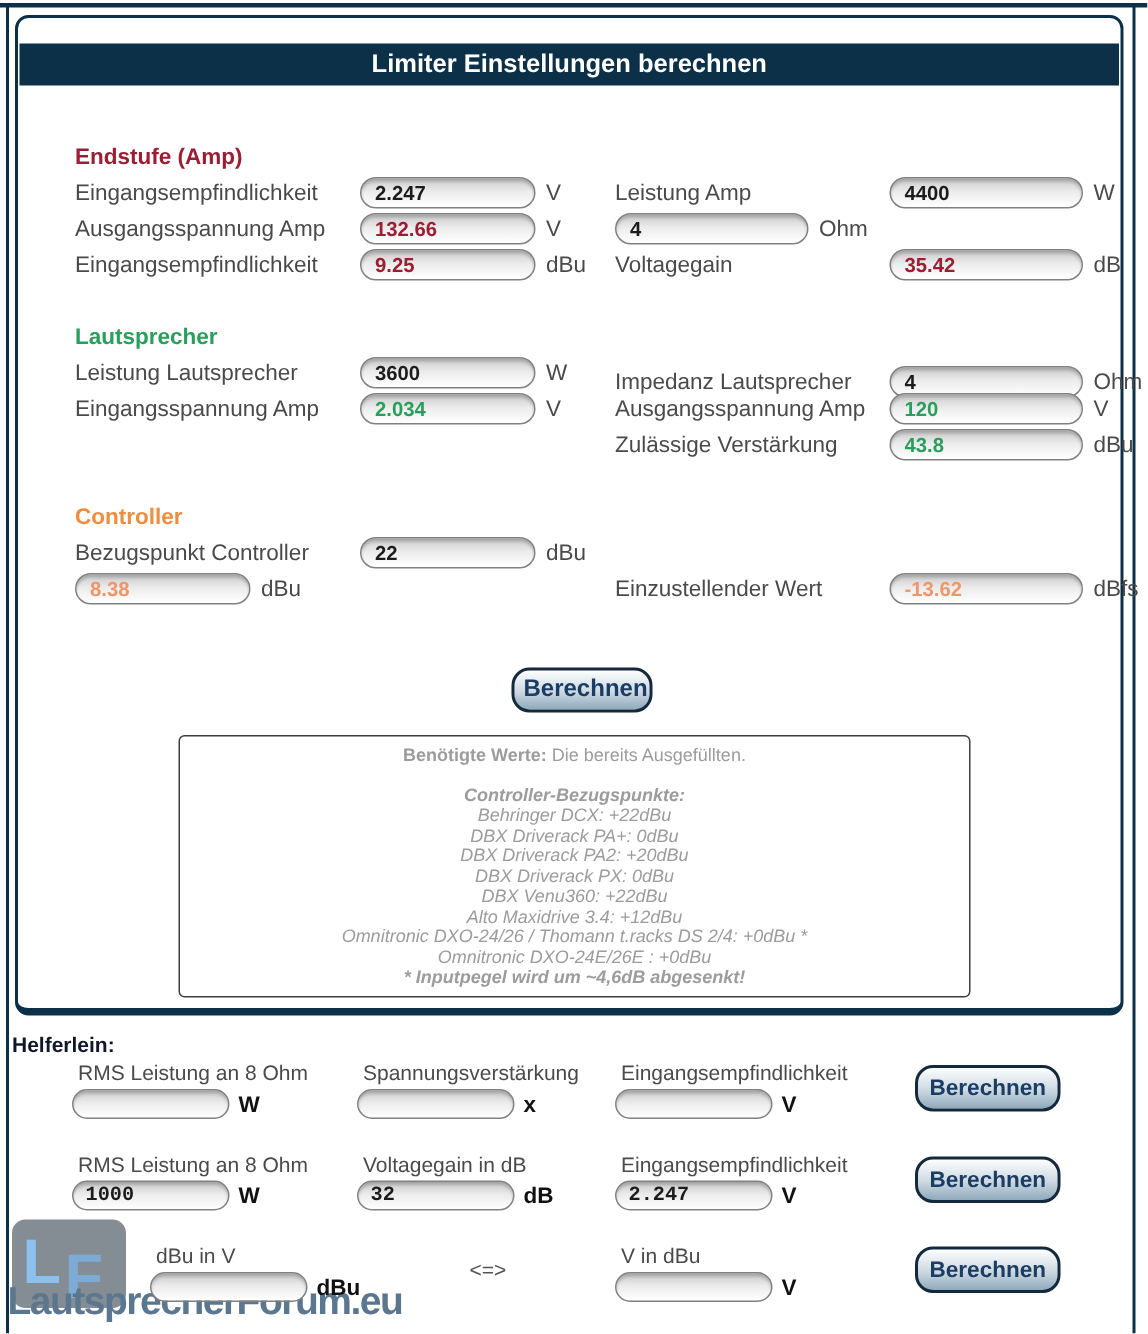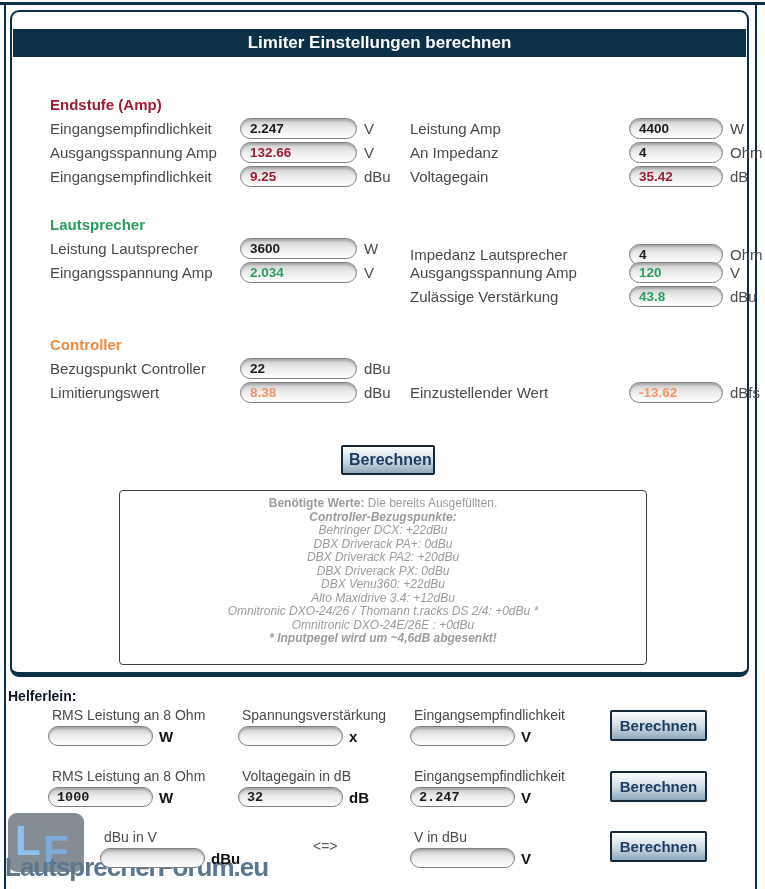--- a/index.html
+++ b/index.html
@@ -23,35 +23,35 @@
   
   .mrow{display:flex;align-items:center;height:21px;font-size:15px;color:var(--label_gray,#4a4a4a);}
   .lbl{flex:none;}
   .lw{width:190px;}
   .rw{width:183px;}
   .pill{box-sizing:border-box;height:21px;border:1px solid #808080;border-radius:11px;
         background:linear-gradient(180deg,#c9c9c9 0,#ebebeb 45%,#ffffff 100%);
         box-shadow:inset 0 2px 2px rgba(0,0,0,0.18);padding:0 9px;
         font-family:"Liberation Sans",sans-serif;font-size:13.5px;font-weight:bold;color:#1c1c1c;outline:none;}
   .pl{width:117px;}
-  .pr{width:94px;margin-left:36px;}
+  .pr{width:129px;}
   .unit{margin-left:7px;}
   .v-red{color:var(--red,#9b1e33);}
   .v-green{color:var(--green,#2a9e5c);}
   .v-orange{color:var(--orange_value,#f0966a);}
   
-  .btn{box-sizing:border-box;border:2px solid #15293c;border-radius:2px;
+  .btn{box-sizing:border-box;border:2px solid #15293c;border-radius:12px;
        background:linear-gradient(180deg,#fdfeff 0%,#ccd8e1 55%,#8ea9bc 100%);
        color:var(--button_text,#1b3d63);font-family:"Liberation Sans",sans-serif;
        font-weight:bold;font-size:15px;cursor:pointer;}
   
   .info-box{left:119px;top:490px;width:528px;height:175px;box-sizing:border-box;
             border:1px solid #3f3f3f;border-radius:4px;text-align:center;
             color:var(--info_gray,#9c9c9c);font-size:12px;line-height:13.5px;padding-top:6px;}
-  .info-head{font-weight:bold;font-style:italic;}
+  .info-head{font-weight:bold;font-style:italic;margin-top:13px;}
   .info-line{font-style:italic;}
   .info-foot{font-weight:bold;font-style:italic;}
   
   .helfer-heading{left:8px;top:688px;font-size:14px;font-weight:bold;color:#0f172a;}
   .hlbl{font-size:14px;color:var(--label_gray,#4a4a4a);margin:0 0 3px 4px;white-space:nowrap;}
   .hrow{display:flex;align-items:center;}
   .hpill{box-sizing:border-box;width:105px;height:20px;border:1px solid #808080;border-radius:10px;
          background:linear-gradient(180deg,#c9c9c9 0,#ebebeb 45%,#ffffff 100%);
          box-shadow:inset 0 2px 2px rgba(0,0,0,0.18);padding:0 8px;
          font-family:Liberation Mono, monospace;font-size:13.5px;font-weight:bold;color:#1c1c1c;outline:none;}
@@ -96,21 +96,20 @@
   <input class="pill pl v-red" value="9.25" style="">
   <span class="unit">dBu</span>
 </div>
 
 <div class="abs mrow" style="left:410px;top:118px">
   <span class="lbl rw">Leistung Amp</span>
   <input class="pill pr" value="4400" style="">
   <span class="unit">W</span>
 </div>
 <div class="abs mrow" style="left:410px;top:142px">
-  <span class="lbl rw">An Impedanz</span>
   <input class="pill pr" value="4" style="">
   <span class="unit">Ohm</span>
 </div>
 <div class="abs mrow" style="left:410px;top:166px">
   <span class="lbl rw">Voltagegain</span>
   <input class="pill pr v-red" value="35.42" style="">
   <span class="unit">dB</span>
 </div>
 
 <div class="abs sec sec-spk" style="left:50px;top:216px">Lautsprecher</div>
@@ -143,21 +142,20 @@
 </div>
 
 <div class="abs sec sec-ctl" style="left:50px;top:336px">Controller</div>
 
 <div class="abs mrow" style="left:50px;top:358px">
   <span class="lbl lw">Bezugspunkt Controller</span>
   <input class="pill pl" value="22" style="">
   <span class="unit">dBu</span>
 </div>
 <div class="abs mrow" style="left:50px;top:382px">
-  <span class="lbl lw">Limitierungswert</span>
   <input class="pill pl v-orange" value="8.38" style="">
   <span class="unit">dBu</span>
 </div>
 <div class="abs mrow" style="left:410px;top:382px">
   <span class="lbl rw">Einzustellender Wert</span>
   <input class="pill pr v-orange" value="-13.62" style="">
   <span class="unit">dBfs</span>
 </div>
 
 <button class="abs btn" style="left:341px;top:445px;width:94px;height:30px;font-size:16px">Berechnen</button>

